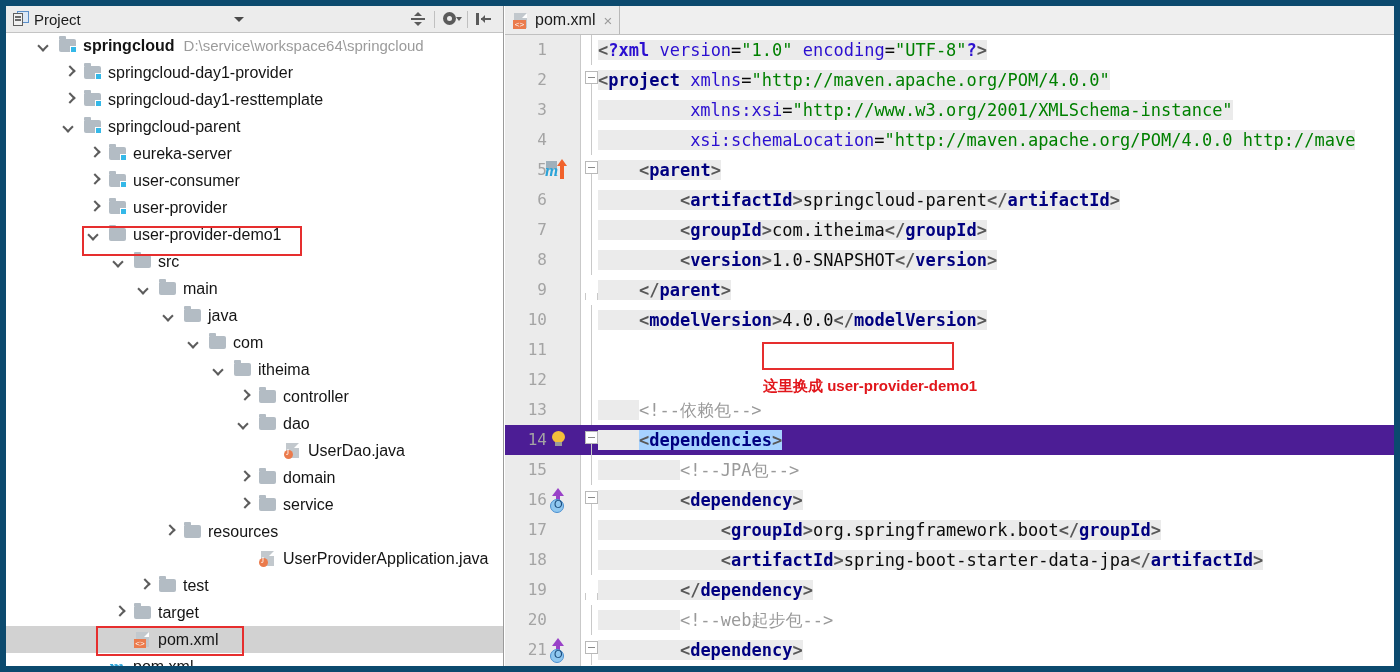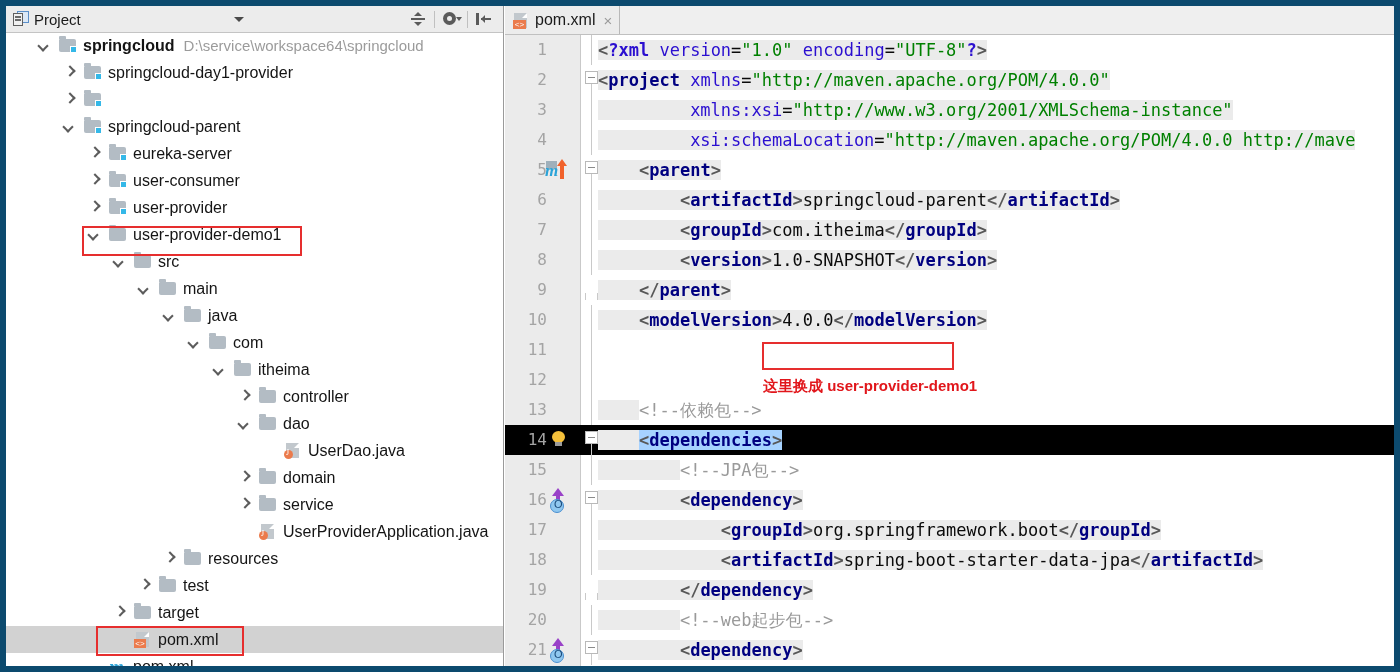--- a/index.html
+++ b/index.html
@@ -70,21 +70,21 @@
   #editor-area{position:absolute;left:499px;top:0;right:0;bottom:0;background:#ffffff;overflow:hidden;}
   .tabbar{height:28px;background:#ececec;border-bottom:1px solid #c0c0c0;display:flex;align-items:stretch;}
   .tab{display:flex;align-items:center;padding:0 7px 0 7px;background:#ececec;}
   .tab .tlabel{font-size:16px;color:#1a1a1a;margin-left:6px;}
   .tab .tclose{margin-left:8px;font-size:15px;color:#9a9a9a;}
   .tabrest{flex:1;border-left:1px solid #b8b8b8;background:#efefef;}
 
   .code{position:absolute;left:0;top:29px;right:0;bottom:0;
         font-family:"DejaVu Sans Mono","Liberation Mono",monospace;font-size:17px;}
   .cline{position:relative;height:30px;}
-  .cline.caretline{background:#000000;}
+  .cline.caretline{background:#4c1d95;}
   .gutter-num{position:absolute;left:0;width:42px;text-align:right;
       color:#a4a4a4;font-size:16px;line-height:30px;font-family:"DejaVu Sans Mono","Liberation Mono",monospace;}
   .gutter-bg{position:absolute;left:0;top:0;width:75px;bottom:0;background:#ebebeb;}
   .gutter-line{position:absolute;left:75px;top:0;bottom:0;width:1px;background:#c9c9c9;}
   .codetext{position:absolute;left:93px;top:0;line-height:30px;white-space:pre;color:#0a0a0a;}
 
   .tag{color:#000080;font-weight:bold;background:#ebebeb;}
   .brk{color:#585858;font-weight:bold;background:#ebebeb;}
   .txt{color:#0a0a0a;background:#ebebeb;}
   .attr{color:#2b0fd0;background:#ebebeb;}
@@ -187,20 +187,21 @@
           <span class="label">springcloud-day1-provider</span>
         </div>
         <div class="row">
           <div style="width: 33px; flex: 0 0 auto;"></div>
           <div class="twisty collapsed"></div>
           <div class="ico" style="margin-left: 8px;">
             <span class="folder">
               <span class="mod-badge"></span>
             </span>
           </div>
+          <span class="label">springcloud-day1-resttemplate</span>
         </div>
         <div class="row">
           <div style="width: 33px; flex: 0 0 auto;"></div>
           <div class="twisty expanded"></div>
           <div class="ico" style="margin-left: 8px;">
             <span class="folder">
               <span class="mod-badge"></span>
             </span>
           </div>
           <span class="label">springcloud-parent</span>
@@ -318,35 +319,35 @@
         </div>
         <div class="row">
           <div style="width: 208px; flex: 0 0 auto;"></div>
           <div class="twisty collapsed"></div>
           <div class="ico" style="margin-left: 8px;">
             <span class="folder"></span>
           </div>
           <span class="label">service</span>
         </div>
         <div class="row">
+          <div style="width: 133px; flex: 0 0 auto;"></div>
+          <div class="twisty collapsed"></div>
+          <div class="ico" style="margin-left: 8px;">
+            <span class="folder"></span>
+          </div>
+          <span class="label">resources</span>
+        </div>
+        <div class="row">
           <div style="width: 208px; flex: 0 0 auto;"></div>
           <div class="twisty"></div>
           <div class="ico" style="margin-left: 8px;">
             <span class="javafile"></span>
             <span class="jbadge"></span>
           </div>
           <span class="label">UserProviderApplication.java</span>
-        </div>
-        <div class="row">
-          <div style="width: 133px; flex: 0 0 auto;"></div>
-          <div class="twisty collapsed"></div>
-          <div class="ico" style="margin-left: 8px;">
-            <span class="folder"></span>
-          </div>
-          <span class="label">resources</span>
         </div>
         <div class="row">
           <div style="width: 108px; flex: 0 0 auto;"></div>
           <div class="twisty collapsed"></div>
           <div class="ico" style="margin-left: 8px;">
             <span class="folder"></span>
           </div>
           <span class="label">test</span>
         </div>
         <div class="row">

